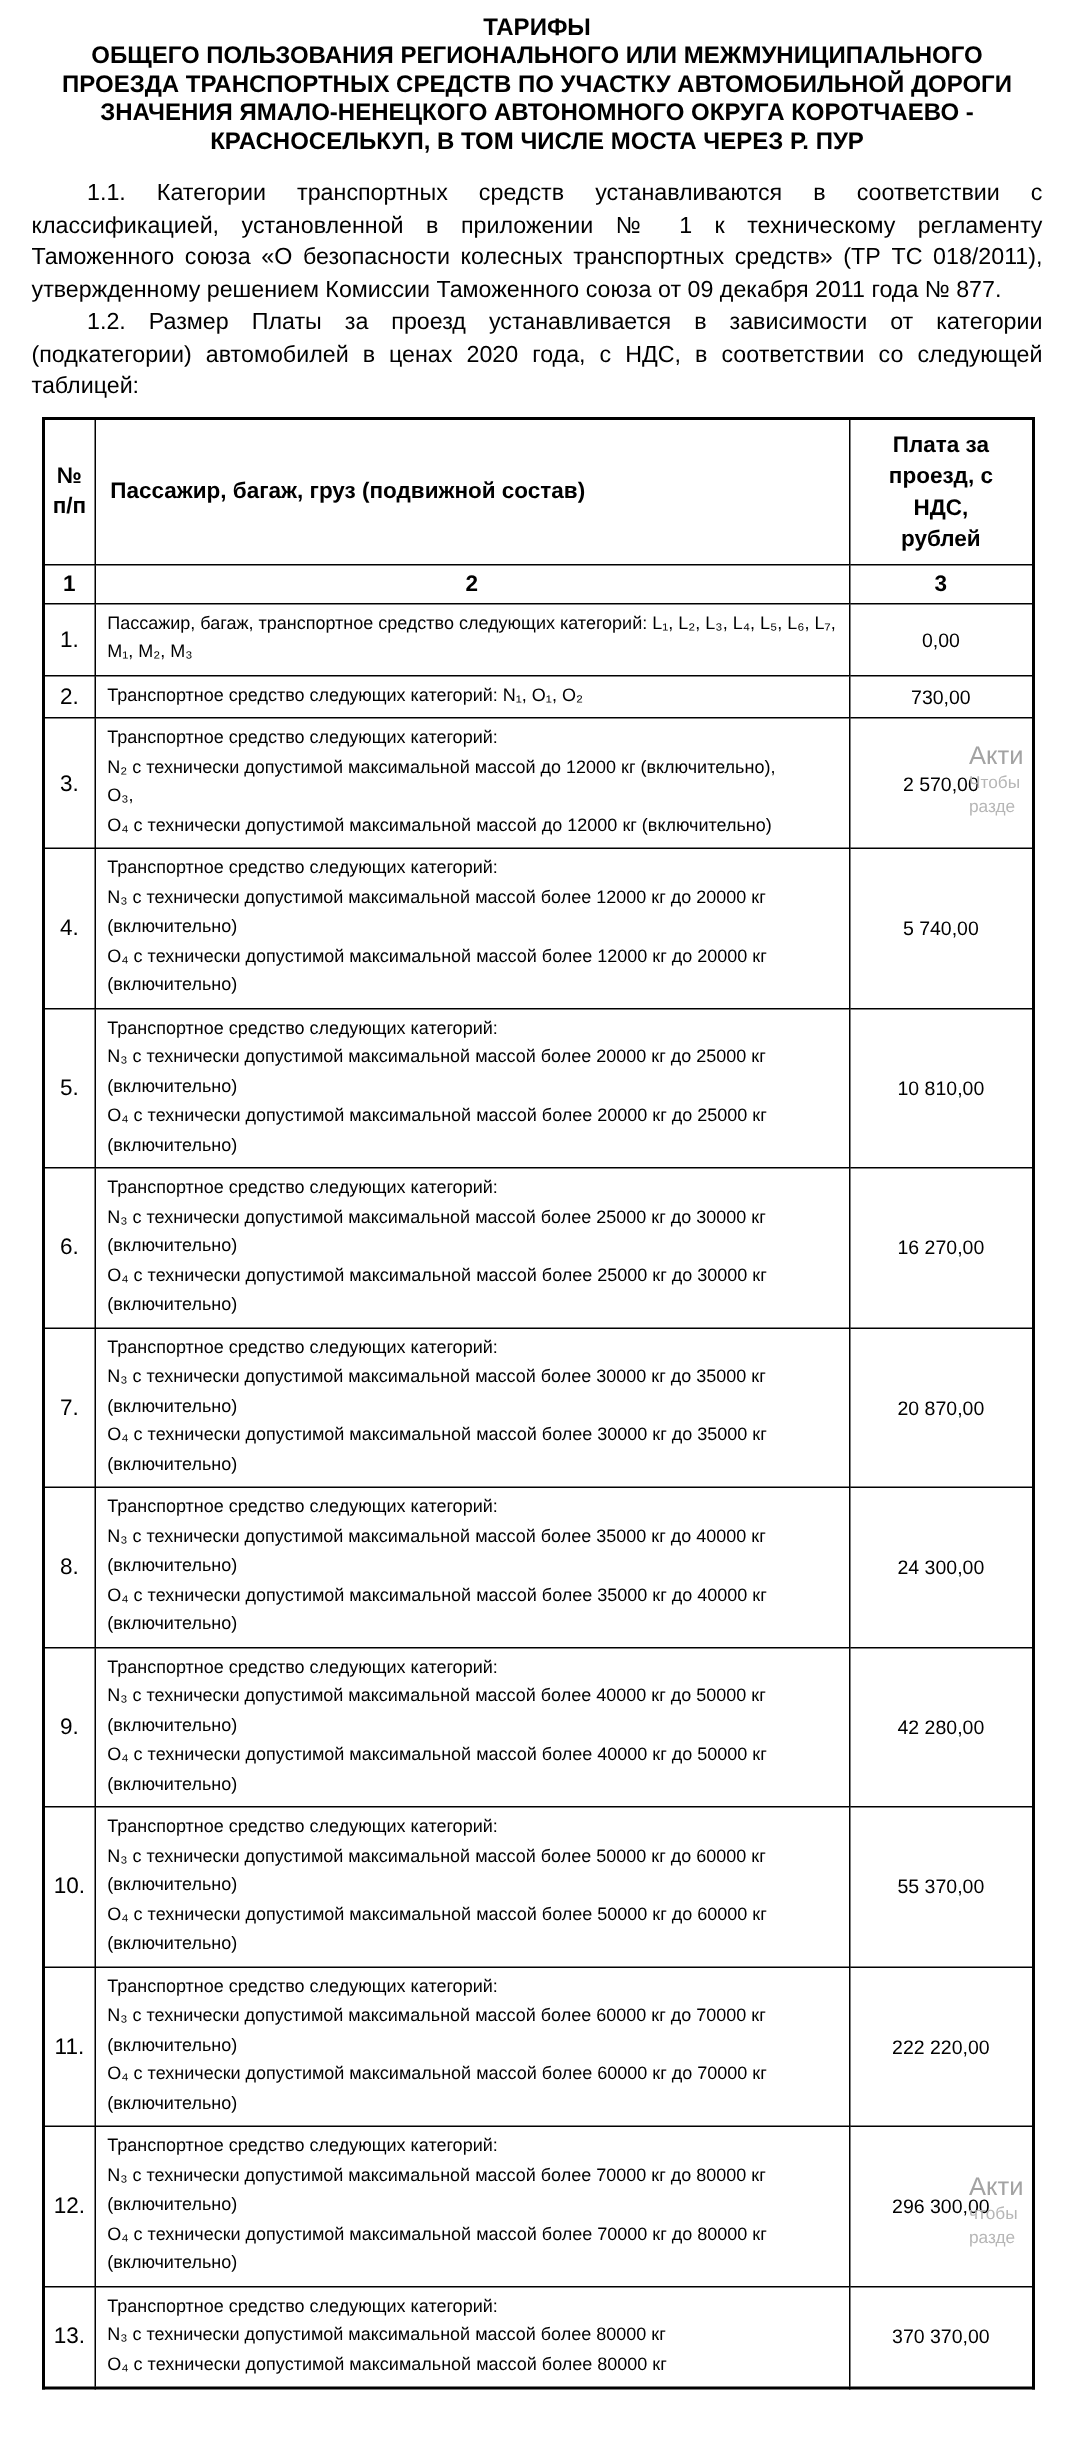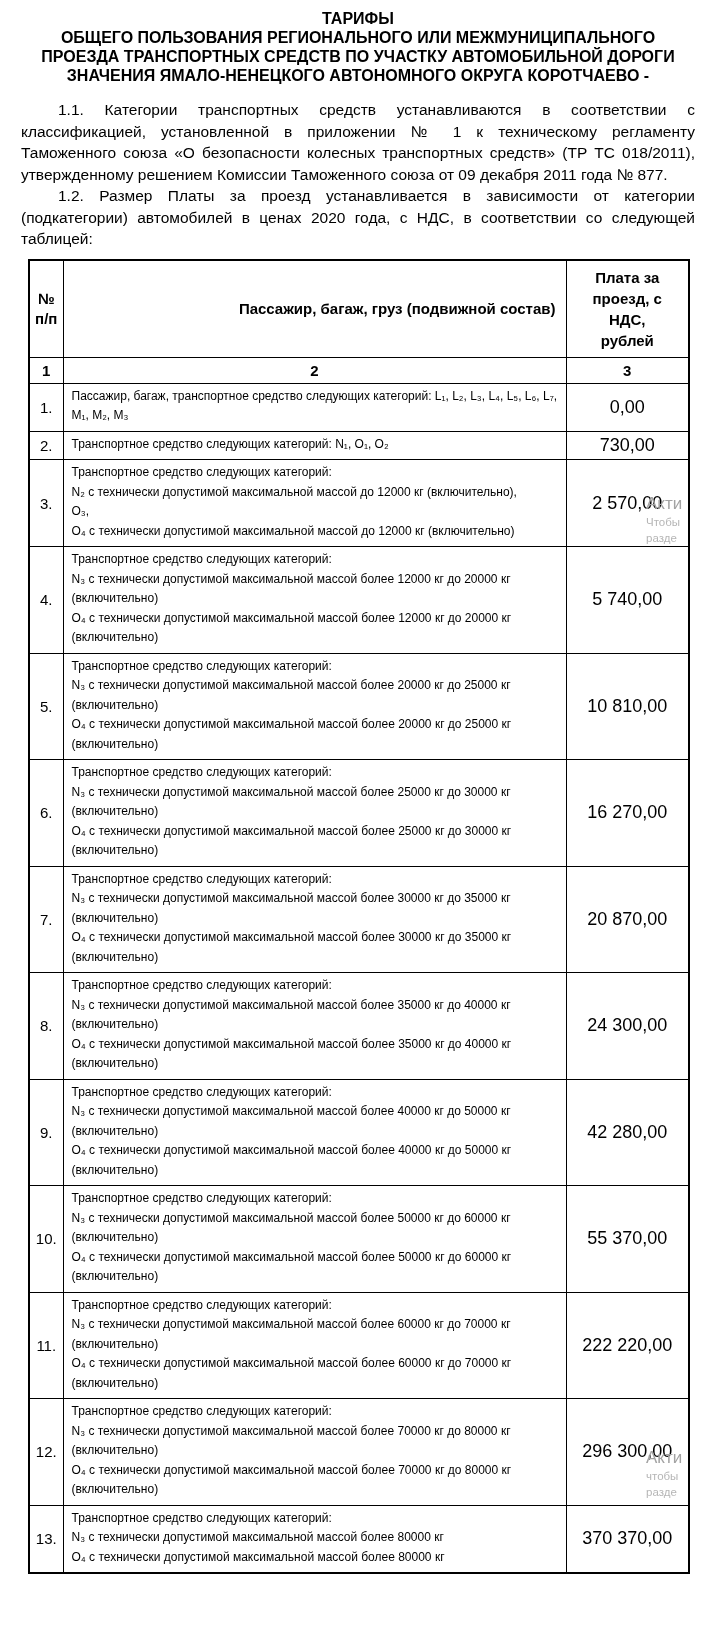--- a/index.html
+++ b/index.html
@@ -13,42 +13,43 @@
   .intro{margin:14px 21px 0 21px;}
   .intro p{margin:0;font-size:15.5px;line-height:21.5px;text-align:justify;text-indent:37px;}
 
   table.tariff{border-collapse:collapse;margin:9px 0 0 28px;width:660px;
                border:2px solid #000;table-layout:fixed;}
   table.tariff th,table.tariff td{border:1px solid #000;vertical-align:middle;}
   col.c-num{width:34px;}
   col.c-desc{width:503px;}
   col.c-price{width:123px;}
   th.h-num{font-size:15px;font-weight:bold;line-height:20px;padding:19px 2px;}
-  th.h-desc{font-size:15px;font-weight:bold;line-height:20px;padding:6px 10px;text-align:right;}
+  th.h-desc{font-size:15px;font-weight:bold;line-height:20px;padding:6px 10px;text-align:left;}
   th.h-price{font-size:15px;font-weight:bold;line-height:21px;padding:6px 14px;text-align:center;}
   tr.colnums td{font-size:15px;font-weight:bold;text-align:center;padding:3px 2px;line-height:19px;}
   td.b-num{font-size:15px;text-align:center;padding:2px;}
   td.b-desc{font-size:12px;padding:3px 6px 5px 8px;text-align:left;}
-  td.b-price{font-size:18px;text-align:center;padding:2px 4px;}
+  td.b-price{font-size:13px;text-align:center;padding:2px 4px;}
   .cat-line{line-height:19.5px;}
 
   .watermark{position:absolute;left:646px;width:120px;color:#a3a3a3;pointer-events:none;}
   .wm-big{font-size:17px;line-height:20px;color:#a3a3a3;white-space:nowrap;}
   .wm-small{font-size:11.5px;line-height:16px;color:#b6b6b6;white-space:nowrap;}
 </style>
 </head>
 <body>
 
 <div class="page">
 
   <div class="doc-title">
     <div class="t-line">ТАРИФЫ</div>
     <div class="t-line">ОБЩЕГО ПОЛЬЗОВАНИЯ РЕГИОНАЛЬНОГО ИЛИ МЕЖМУНИЦИПАЛЬНОГО</div>
     <div class="t-line">ПРОЕЗДА ТРАНСПОРТНЫХ СРЕДСТВ ПО УЧАСТКУ АВТОМОБИЛЬНОЙ ДОРОГИ</div>
     <div class="t-line">ЗНАЧЕНИЯ ЯМАЛО-НЕНЕЦКОГО АВТОНОМНОГО ОКРУГА КОРОТЧАЕВО -</div>
+    <div class="t-line">КРАСНОСЕЛЬКУП, В ТОМ ЧИСЛЕ МОСТА ЧЕРЕЗ Р. ПУР</div>
   </div>
 
   <div class="intro">
     <p>1.1. Категории транспортных средств устанавливаются в соответствии с классификацией, установленной в приложении № 1 к техническому регламенту Таможенного союза «О безопасности колесных транспортных средств» (ТР ТС 018/2011), утвержденному решением Комиссии Таможенного союза от 09 декабря 2011 года № 877.</p>
     <p>1.2. Размер Платы за проезд устанавливается в зависимости от категории (подкатегории) автомобилей в ценах 2020 года, с НДС, в соответствии со следующей таблицей:</p>
   </div>
 
   <table class="tariff">
     <colgroup>
       <col class="c-num">

